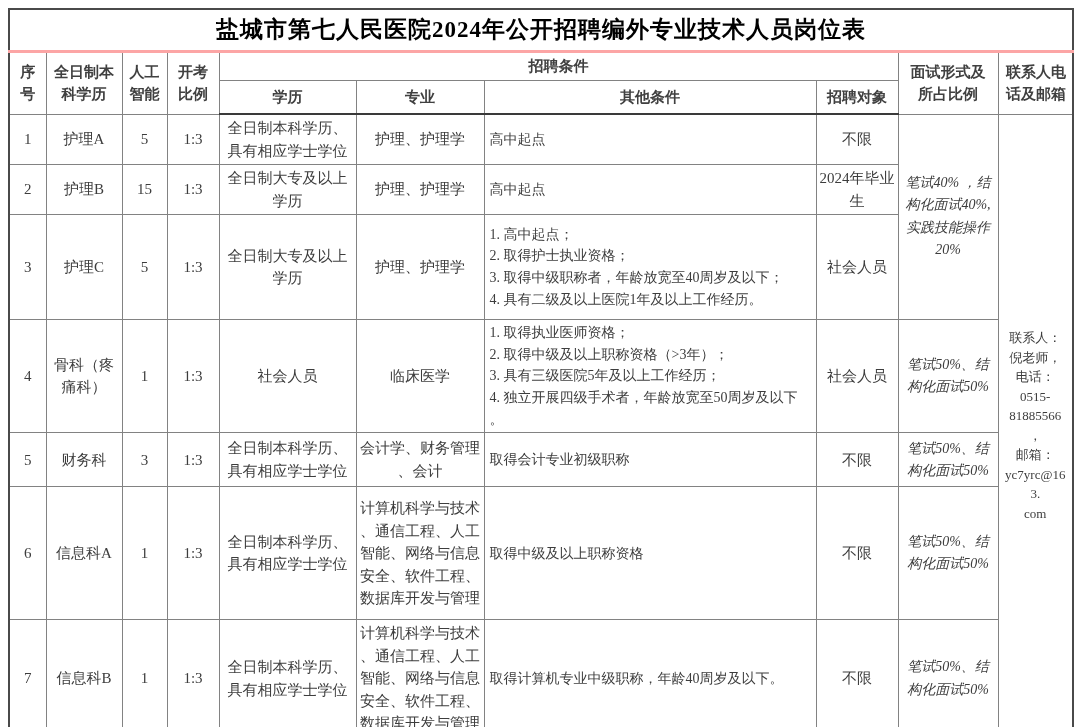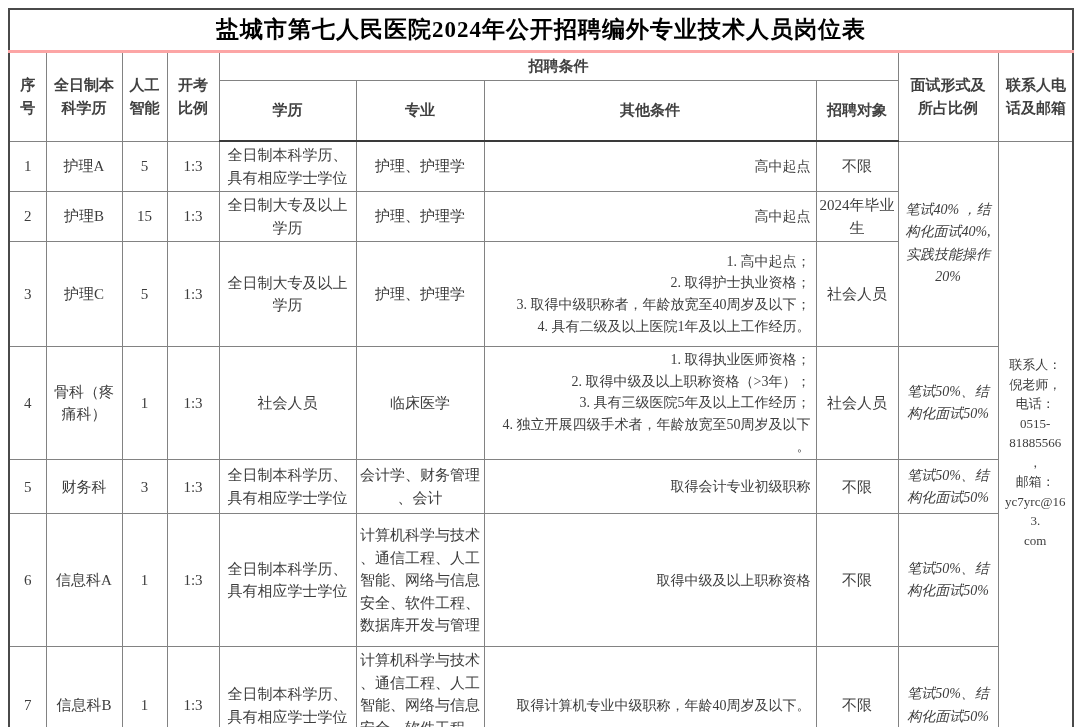--- a/index.html
+++ b/index.html
@@ -42,21 +42,21 @@
     letter-spacing: 1px;
   }
   tr.head-row th {
     font-weight: bold;
     color: #404040;
     padding: 2px 6px;
   }
   tr.head-sub th { border-bottom: 2px solid #3a3a3a; }
   th.contact-head { padding: 2px 9px; text-align: right; }
   td.cond {
-    text-align: right;
+    text-align: left;
     font-size: 14px;
     white-space: pre-line;
     padding: 2px 5px;
     line-height: 1.55;
   }
   td.interview {
     font-size: 14px;
     padding: 2px 6px;
     line-height: 1.6;
     font-style: italic;
@@ -94,21 +94,21 @@
 
     <tr class="head-row" style="height:29px">
       <th rowspan="2">序号</th>
       <th rowspan="2">全日制本科学历</th>
       <th rowspan="2">人工智能</th>
       <th rowspan="2">开考比例</th>
       <th colspan="4">招聘条件</th>
       <th rowspan="2">面试形式及所占比例</th>
       <th rowspan="2" class="contact-head">联系人电话及邮箱</th>
     </tr>
-    <tr class="head-row head-sub" style="height:61px">
+    <tr class="head-row head-sub" style="height:34px">
       <th>学历</th>
       <th>专业</th>
       <th>其他条件</th>
       <th>招聘对象</th>
     </tr>
 
     <tr style="height:47px">
       <td class="num">1</td>
       <td>护理A</td>
       <td class="num">5</td>

